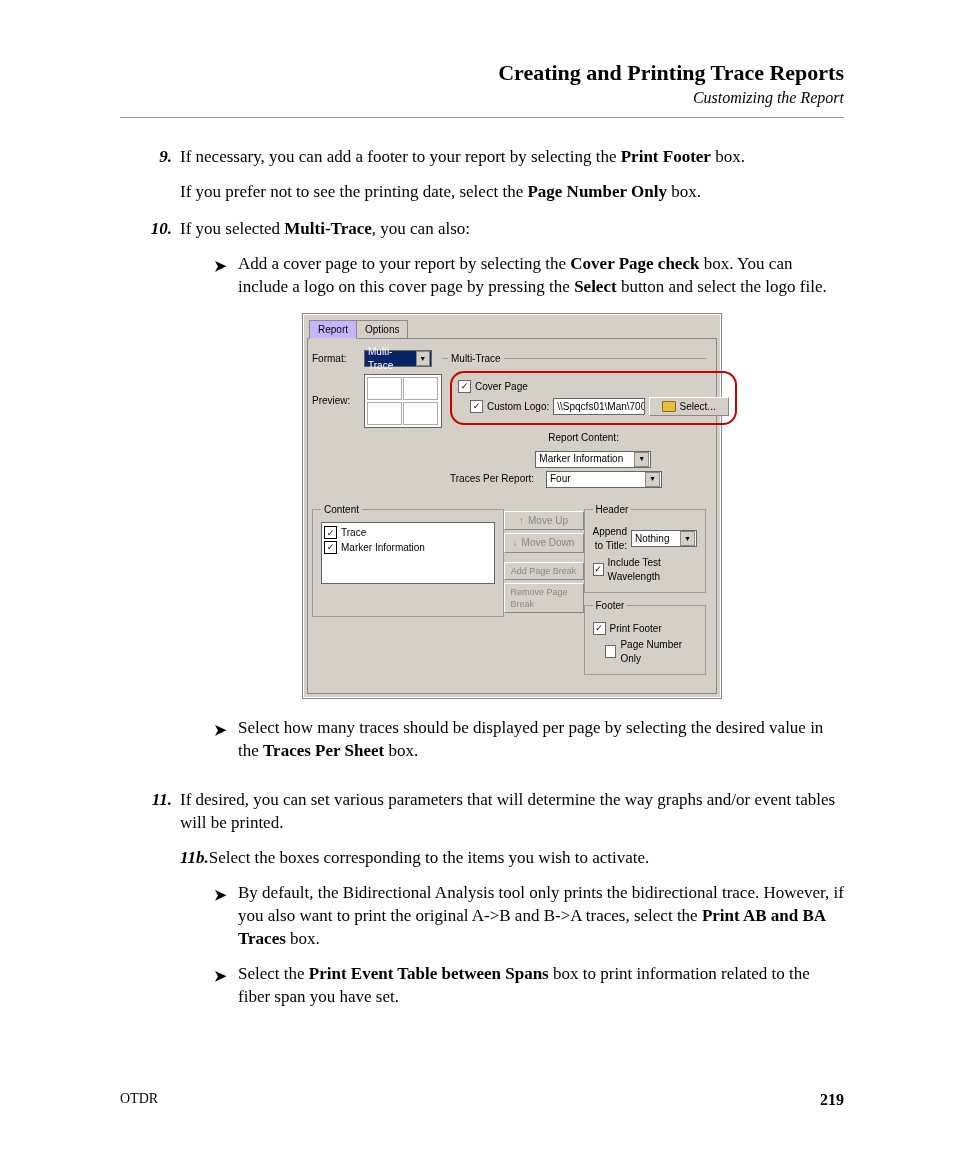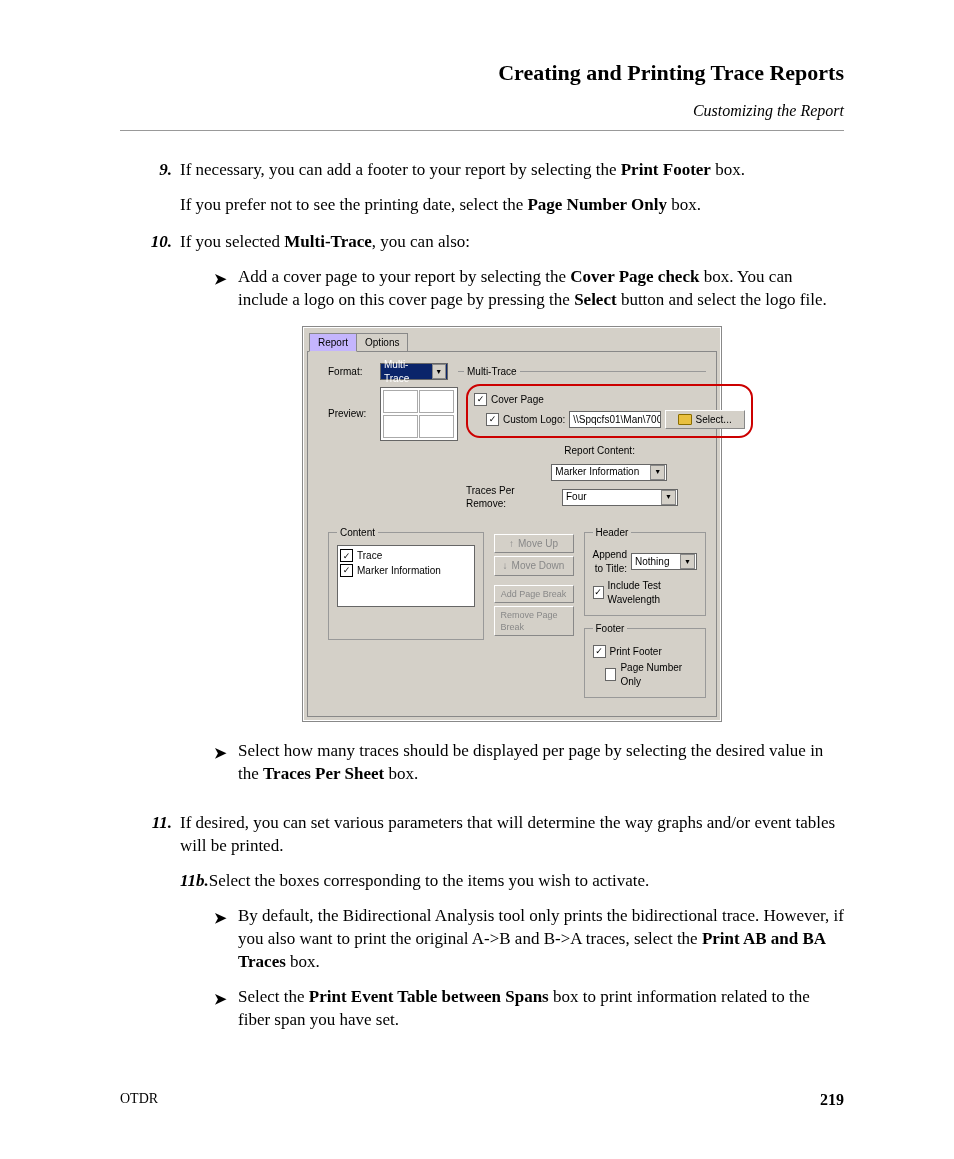--- a/index.html
+++ b/index.html
@@ -1,18 +1,18 @@
 <!DOCTYPE html>
 <html><head>
 <meta charset="utf-8">
 <style>
   body{margin:0;background:#fff;font-family:"Palatino Linotype","Book Antiqua",Palatino,serif;color:#000;}
   .page{width:954px;height:1159px;box-sizing:border-box;padding:60px 110px 50px 120px;position:relative;}
   .header{text-align:right;margin-bottom:8px;}
-  .header h1{font-size:22px;font-weight:700;margin:0 0 16px 0;}
+  .header h1{font-size:22px;font-weight:700;margin:0 0 3px 0;}
   .header .sub{font-style:italic;font-size:16px;margin:0;}
   .hr{border:none;border-top:1px solid #999;margin:10px 0 28px 0;}
   .content{font-size:17px;line-height:1.35;}
   .item{display:flex;margin:14px 0;}
   .num{width:52px;flex:none;text-align:right;font-weight:700;font-style:italic;padding-right:8px;}
   .body{flex:1;}
   .body p{margin:0 0 12px 0;}
   .body p:last-child{margin-bottom:0;}
   .b{font-weight:700;}
   .bullet{display:flex;margin:12px 0 12px 34px;}
@@ -21,37 +21,37 @@
   .sub-item{margin:12px 0 12px 0;}
   .sub-item .sublabel{font-weight:700;font-style:italic;}
   .footer{position:absolute;bottom:50px;left:120px;right:110px;display:flex;justify-content:space-between;font-size:14px;}
   .footer .pg{font-weight:700;font-size:16px;}
 
   
   .dialog{width:418px;margin:14px auto 18px auto;background:#d4d0c8;border:1px solid #888;font-family:Tahoma,Arial,sans-serif;font-size:10px;color:#000;box-shadow:0 0 0 1px #fff inset;}
   .tabs{display:flex;padding:6px 6px 0 6px;}
   .tab{background:#d4d0c8;border:1px solid #888;border-bottom:none;padding:2px 8px;margin-right:-1px;position:relative;}
   .tab.active{background:#c4b5fd;z-index:2;border-bottom:1px solid #d4d0c8;margin-bottom:-1px;}
-  .dlg-body{border:1px solid #888;margin:0 4px 4px 4px;padding:8px 10px 12px 20px;background:#d4d0c8;position:relative;}
+  .dlg-body{border:1px solid #888;margin:0 4px 4px 4px;padding:8px 10px 12px 4px;background:#d4d0c8;position:relative;}
   .row{display:flex;align-items:center;margin:3px 0;}
   .lbl{width:52px;}
   .combo{display:flex;align-items:center;background:#fff;border:1px solid #666;height:15px;padding:0 1px 0 3px;min-width:60px;}
   .combo.sel{background:#0a246a;color:#fff;}
   .combo .tri{margin-left:auto;width:13px;height:13px;background:#d4d0c8;border:1px solid #888;display:flex;align-items:center;justify-content:center;font-size:7px;color:#000;}
   fieldset{border:1px solid #999;margin:6px 0;padding:6px 8px;}
   legend{padding:0 3px;}
   .btn{background:#d4d0c8;border:1px solid #888;border-top-color:#fff;border-left-color:#fff;padding:2px 6px;display:inline-flex;align-items:center;gap:4px;min-width:66px;justify-content:center;}
   .btn.dis{color:#888;}
   .ck{display:inline-flex;align-items:center;gap:4px;}
   .ck .box{width:11px;height:11px;background:#fff;border:1px solid #666;display:flex;align-items:center;justify-content:center;font-size:9px;line-height:1;}
   .txt{background:#fff;border:1px solid #666;height:15px;padding:0 3px;display:flex;align-items:center;overflow:hidden;white-space:nowrap;}
   .preview{background:#fff;border:1px solid #666;width:72px;height:48px;padding:2px;display:flex;flex-wrap:wrap;gap:1px;}
   .preview .pv{width:33px;height:21px;border:1px solid #aaa;}
   .highlight{border:2px solid #c00;border-radius:14px;padding:4px 6px;}
-  .cols{display:flex;gap:10px;}
+  .cols{display:flex;}
   .listbox{background:#fff;border:1px solid #666;height:56px;padding:2px;}
   .listbox .li{display:flex;align-items:center;gap:4px;margin:1px 0;}
   .listbox .li .box{width:11px;height:11px;background:#fff;border:1px solid #000;display:flex;align-items:center;justify-content:center;font-size:9px;}
   .btn-stack{display:flex;flex-direction:column;gap:3px;}
   .folder{display:inline-block;width:12px;height:9px;background:#e8c040;border:1px solid #8a6d00;border-radius:1px;position:relative;}
 </style>
 </head>
 <body>
 <div class="page">
 
@@ -130,21 +130,21 @@
                   </div>
                 </div>
                 <div class="row" style="margin-top:6px;gap:6px;flex-direction:column;">
                   <span style="width:90px;">Report Content:</span>
                   <div class="combo" style="width:110px;">
                     <span>Marker Information</span>
                     <span class="tri">▼</span>
                   </div>
                 </div>
                 <div class="row" style="gap:6px;">
-                  <span style="width:90px;">Traces Per Remove:</span>
+                  <span style="width:90px;">Traces Per Report:</span>
                   <div class="combo" style="width:110px;">
                     <span>Four</span>
                     <span class="tri">▼</span>
                   </div>
                 </div>
               </div>
             </div>
 
             <div class="cols" style="margin-top:6px;">
               <div style="width:200px;">

